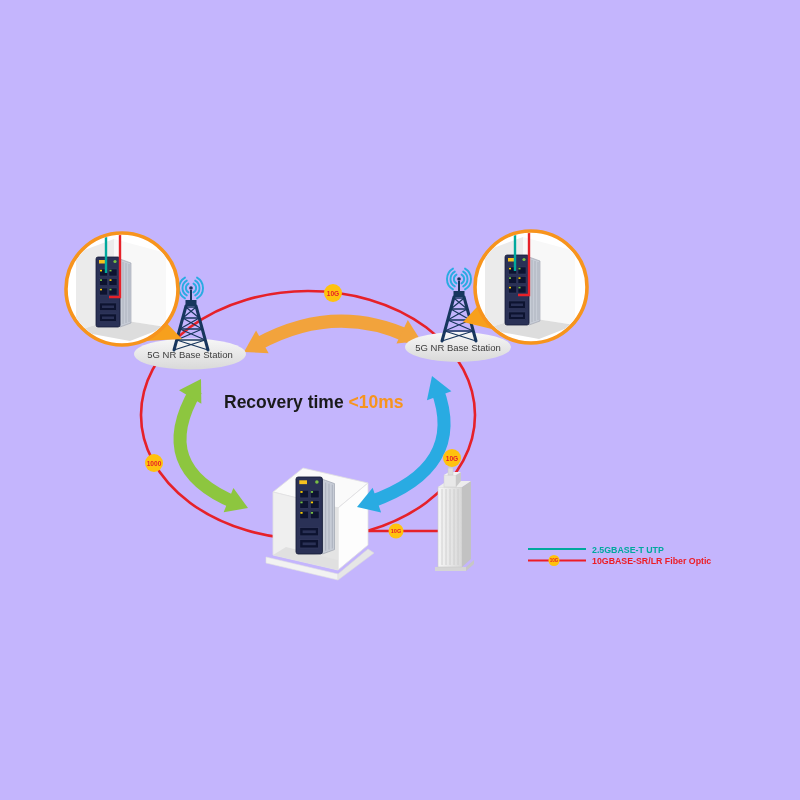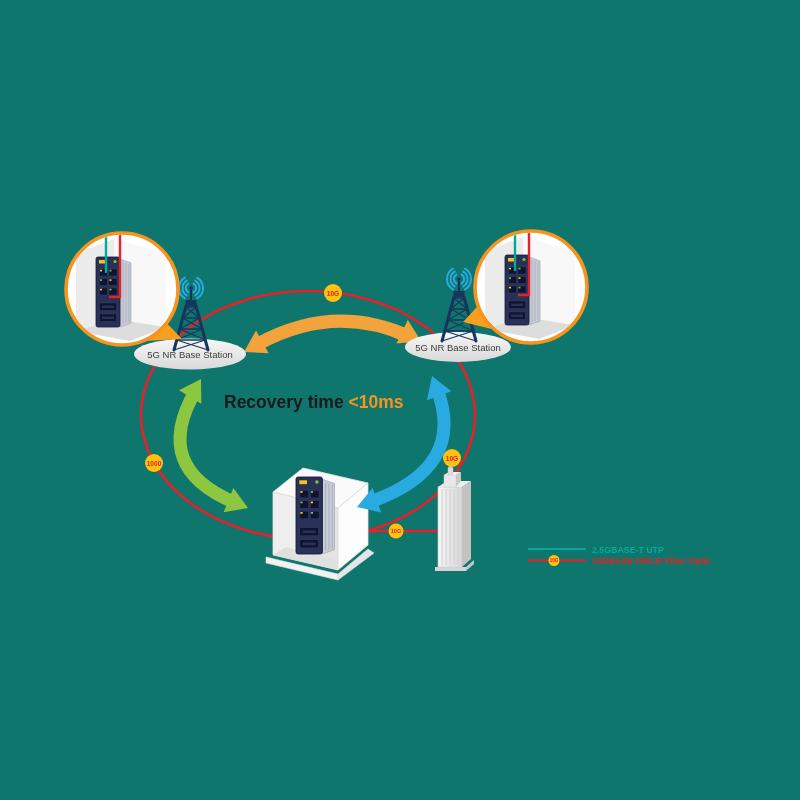--- a/index.html
+++ b/index.html
@@ -1,16 +1,16 @@
 <!DOCTYPE html>
 <html><head>
 <meta charset="utf-8">
 <style>
   html,body{margin:0;padding:0;background:#ffffff;}
-  #stage{position:relative;width:800px;height:800px;background:#0f766e;overflow:hidden;
+  #stage{position:relative;width:800px;height:800px;background:#c4b5fd;overflow:hidden;
          font-family:"Liberation Sans", sans-serif;}
   svg{display:block;}
   text{font-family:"Liberation Sans", sans-serif;}
   .station-label{font-size:9.5px;fill:#3c3c3c;}
   .ring-badge-text{font-size:6.6px;font-weight:bold;fill:#e62129;}
   .drop-badge-text{font-size:5.6px;font-weight:bold;fill:#e62129;}
   .legend-badge-text{font-size:4.6px;font-weight:bold;fill:#e62129;}
   .recovery{font-size:17.5px;font-weight:bold;}
   .legend-utp{font-size:8.8px;font-weight:bold;fill:#00a99d;}
   .legend-fiber{font-size:8.8px;font-weight:bold;fill:#ed1c24;}

